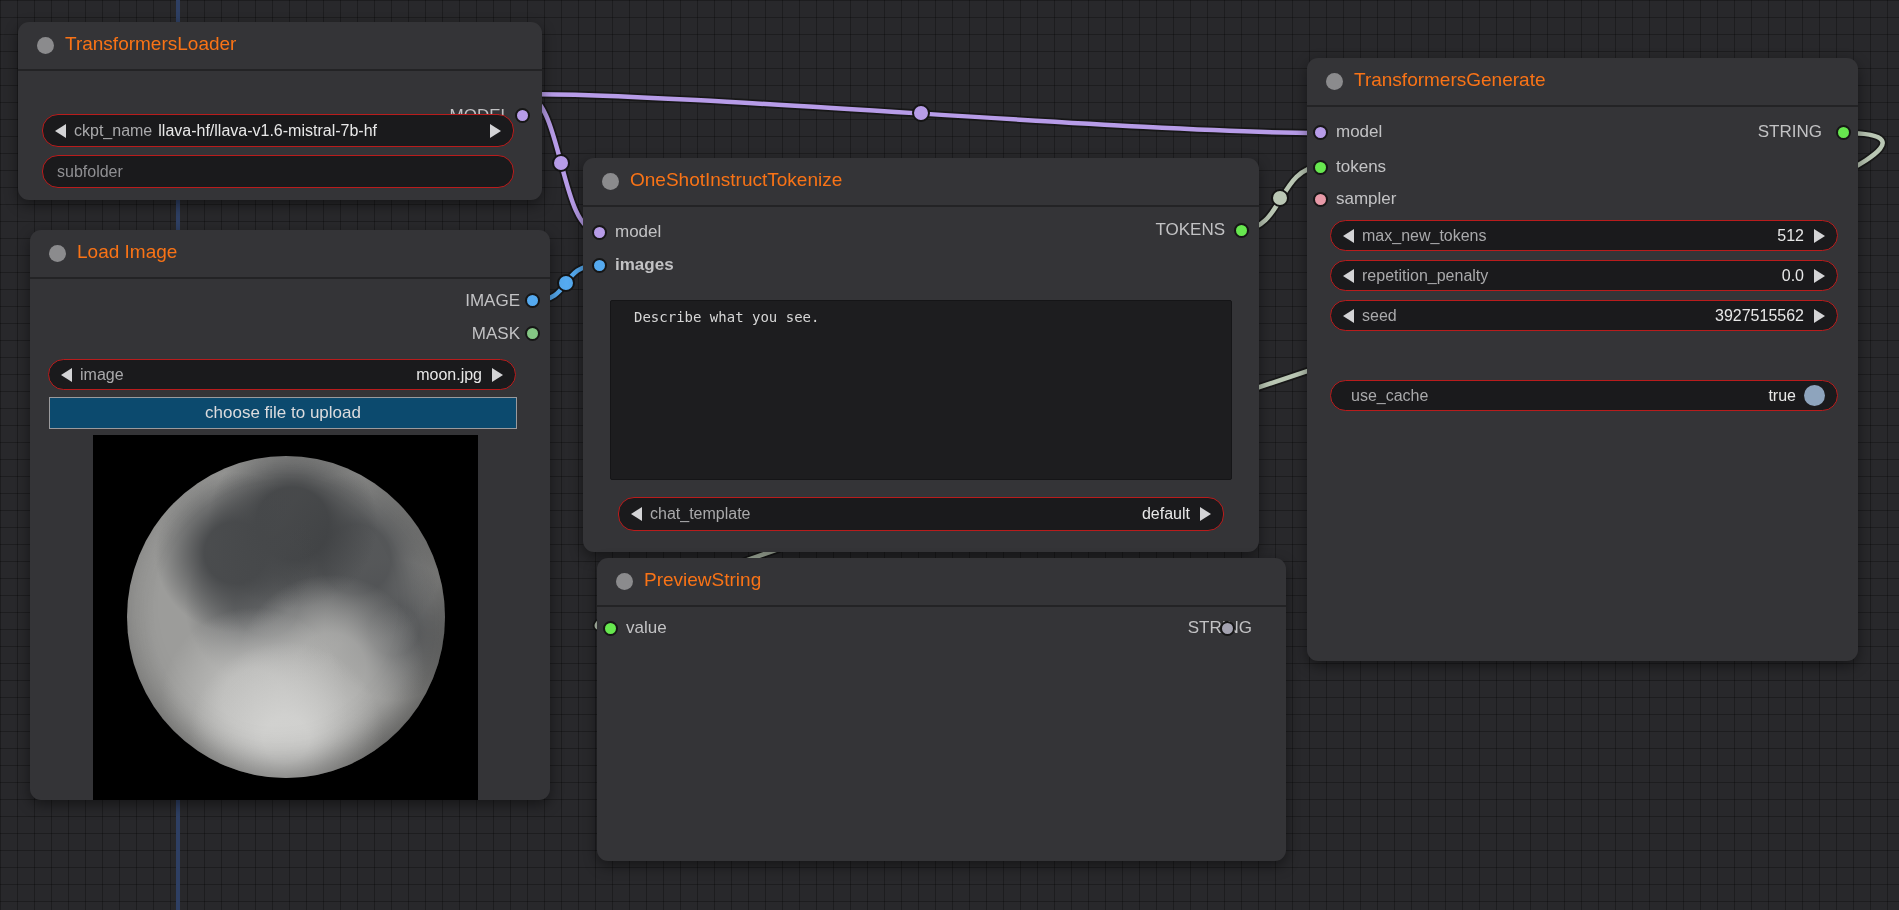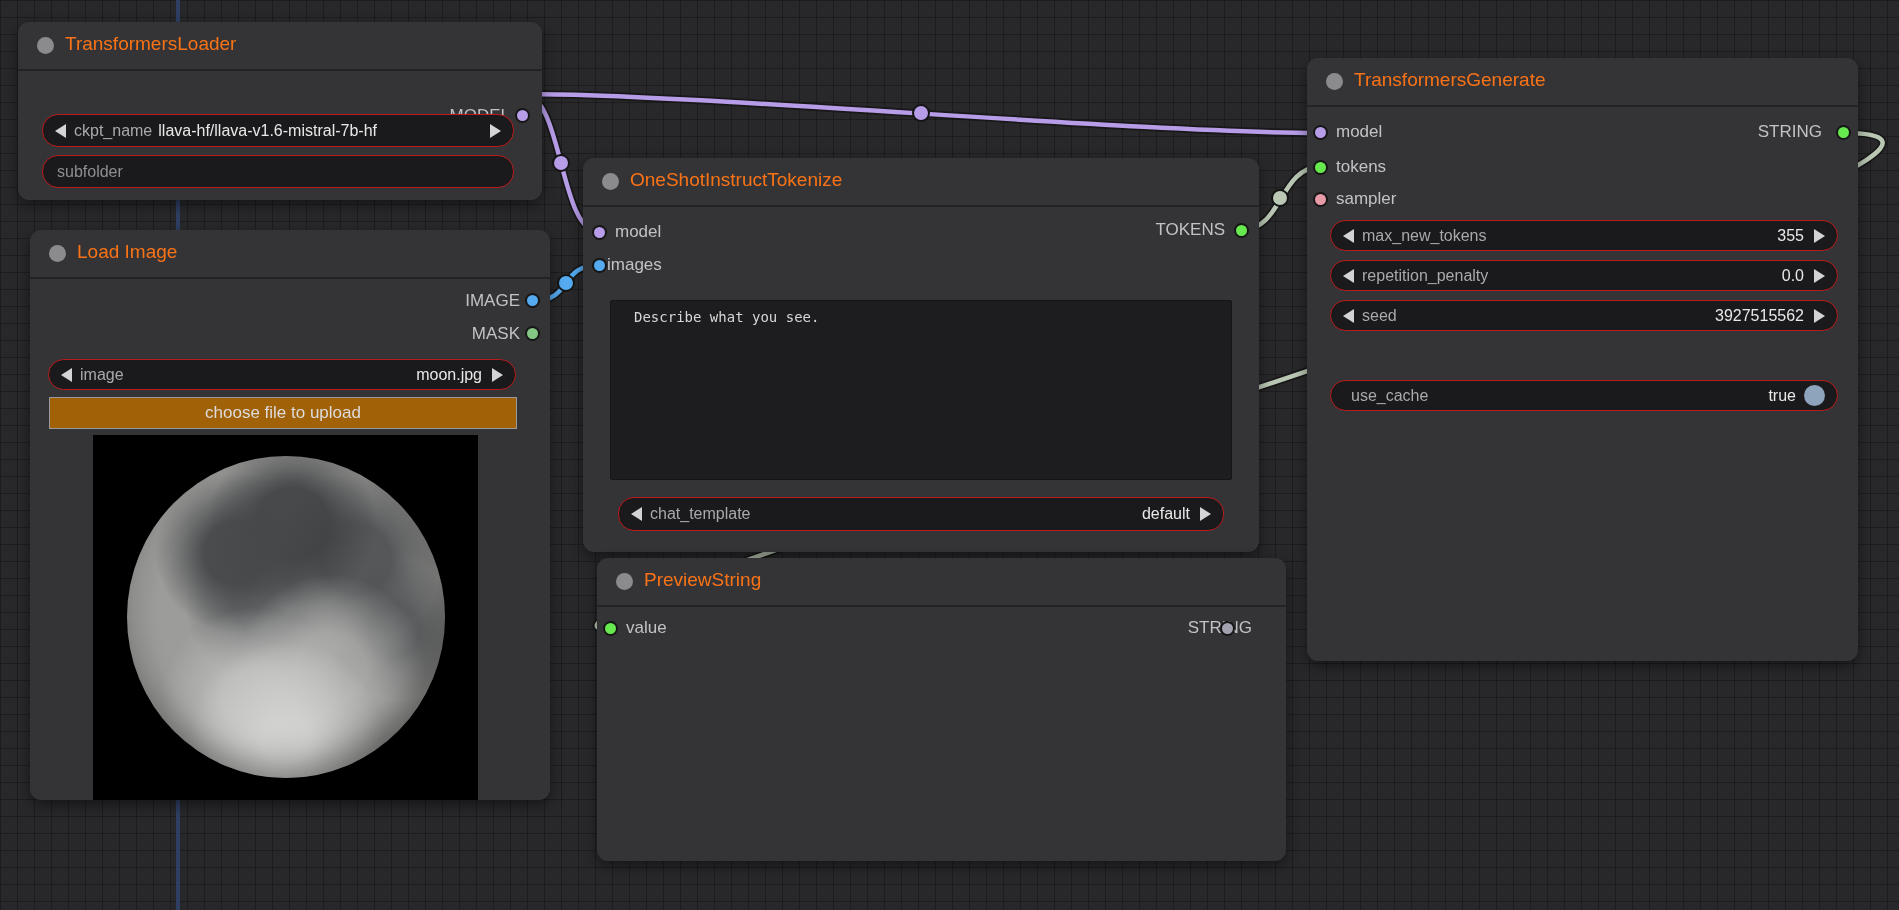--- a/index.html
+++ b/index.html
@@ -52,21 +52,21 @@
   .pill .wvalue-right{flex:1;text-align:right;color:#e8e8e8;white-space:nowrap;margin-right:10px;}
   .arr{width:0;height:0;border-top:7px solid transparent;border-bottom:7px solid transparent;flex:0 0 auto;}
   .arr-left{border-right:11px solid #d4d4d6;}
   .arr-right{border-left:11px solid #d4d4d6;}
   .toggle-circle{
     flex:0 0 auto;width:21px;height:21px;border-radius:50%;
     background:#8ea4bd;margin-left:8px;
   }
   .upload-btn{
     position:absolute;box-sizing:border-box;
-    background:#a16207;border:1px solid #9a9a9d;
+    background:#0c4a6e;border:1px solid #9a9a9d;
     color:#dcdcde;font-size:17px;text-align:center;
     display:flex;align-items:center;justify-content:center;
   }
   .img-frame{position:absolute;background:#000;overflow:hidden;}
   .moon{
     position:absolute;left:34px;top:21px;width:318px;height:322px;border-radius:50%;
     background:
       radial-gradient(circle at 50% 88%, rgba(210,210,208,.95) 0 7%, rgba(210,210,208,0) 30%),
       radial-gradient(circle at 40% 76%, rgba(192,192,190,.85) 0 10%, transparent 30%),
       radial-gradient(circle at 64% 66%, rgba(176,176,174,.75) 0 12%, transparent 32%),
@@ -159,21 +159,21 @@
   </div>
 
   <div class="node" style="left:583px;top:158px;width:676px;height:394px;">
     <div class="node-header">
       <div class="status-dot"></div>
       <div class="node-title">OneShotInstructTokenize</div>
     </div>
     <div class="port-dot" style="left:9px;top:67px;background:#b79ce8;"></div>
     <div class="port" style="left:32px;top:61px;">model</div>
     <div class="port-dot" style="left:9px;top:100px;background:#55aaf0;"></div>
-    <div class="port" style="left:24px;top:94px;">images</div>
+    <div class="port" style="left:32px;top:94px;font-weight:bold;">images</div>
 
     <div class="port" style="right:34px;top:59px;">TOKENS</div>
     <div class="port-dot" style="left:651px;top:65px;background:#67e84f;"></div>
 
     <textarea class="prompt" style="left: 27px; top: 142px; width: 622px; height: 180px;">Describe what you see.</textarea>
 
     <div class="pill" style="left:35px;top:339px;width:606px;height:34px;">
       <span class="arr arr-left"></span>
       <span class="wlabel">chat_template</span>
       <span class="wvalue-right">default</span>
@@ -203,21 +203,21 @@
     <div class="port" style="left:29px;top:96px;">tokens</div>
     <div class="port-dot" style="left:6px;top:134px;background:#e89aa8;"></div>
     <div class="port" style="left:29px;top:128px;">sampler</div>
 
     <div class="port" style="right:36px;top:61px;">STRING</div>
     <div class="port-dot" style="left:529px;top:67px;background:#67e84f;"></div>
 
     <div class="pill" style="left:23px;top:162px;width:508px;height:31px;">
       <span class="arr arr-left"></span>
       <span class="wlabel">max_new_tokens</span>
-      <span class="wvalue-right">355</span>
+      <span class="wvalue-right">512</span>
       <span class="arr arr-right"></span>
     </div>
     <div class="pill" style="left:23px;top:202px;width:508px;height:31px;">
       <span class="arr arr-left"></span>
       <span class="wlabel">repetition_penalty</span>
       <span class="wvalue-right">0.0</span>
       <span class="arr arr-right"></span>
     </div>
     <div class="pill" style="left:23px;top:242px;width:508px;height:31px;">
       <span class="arr arr-left"></span>

